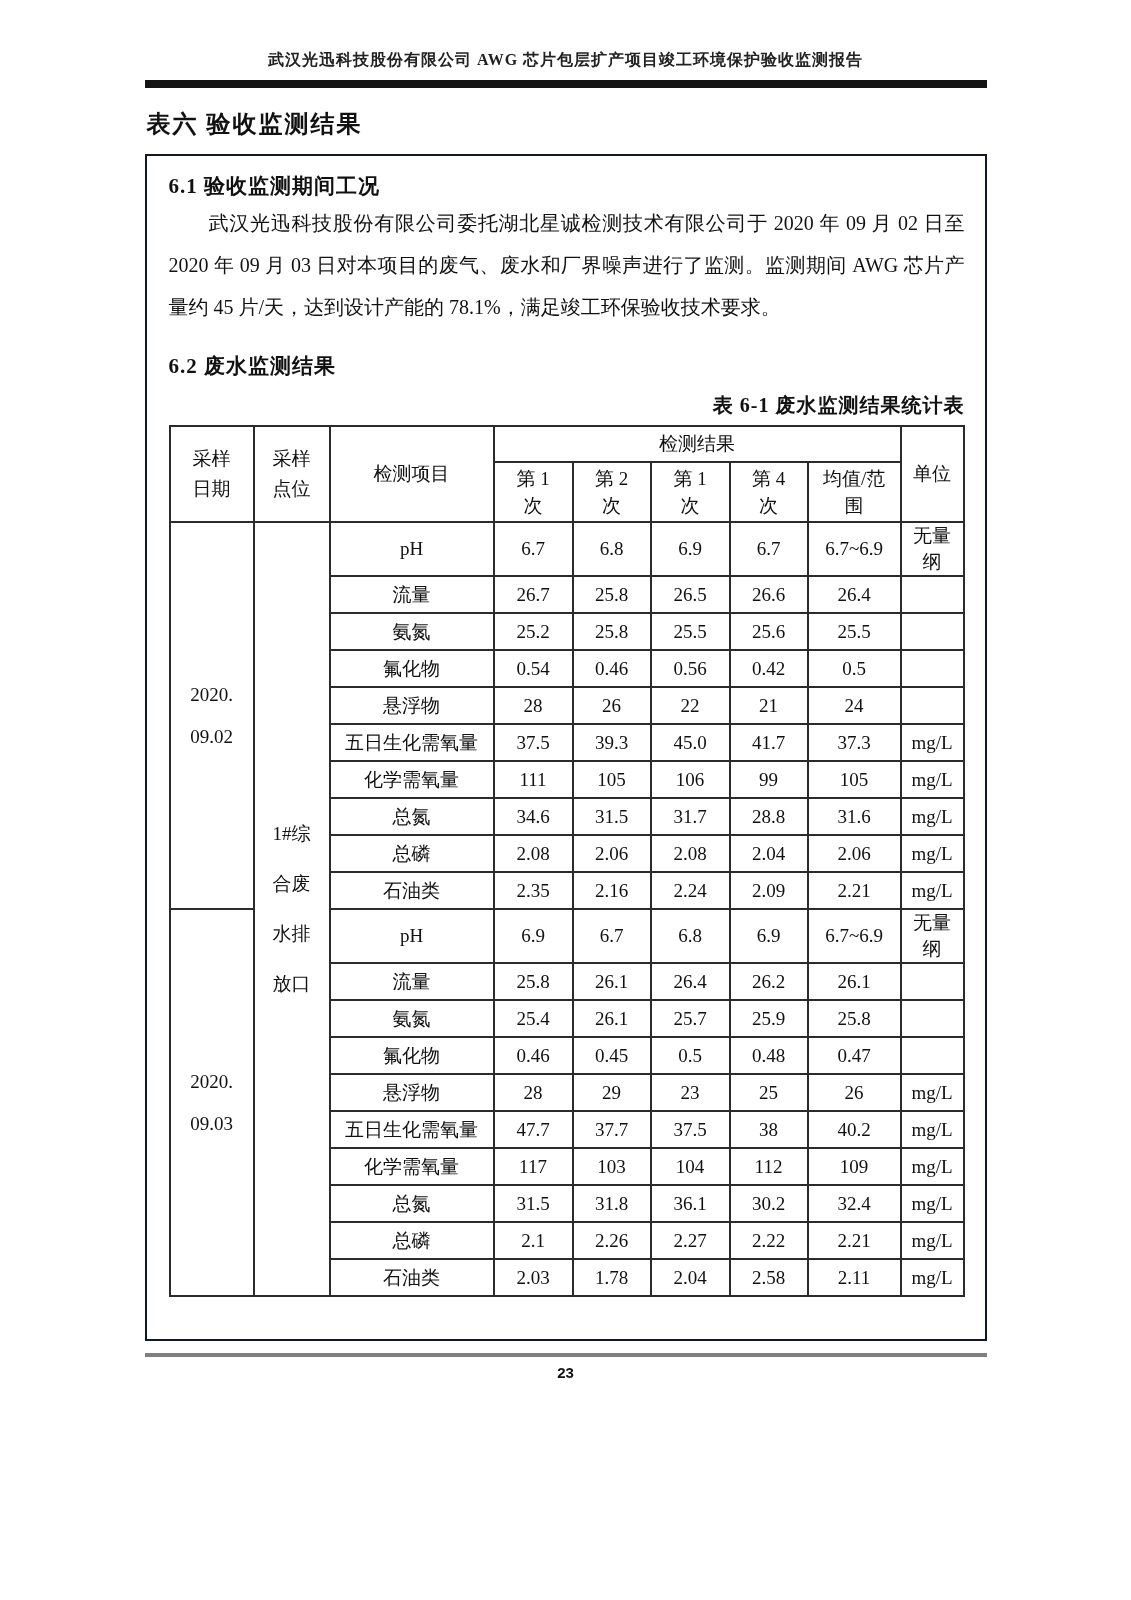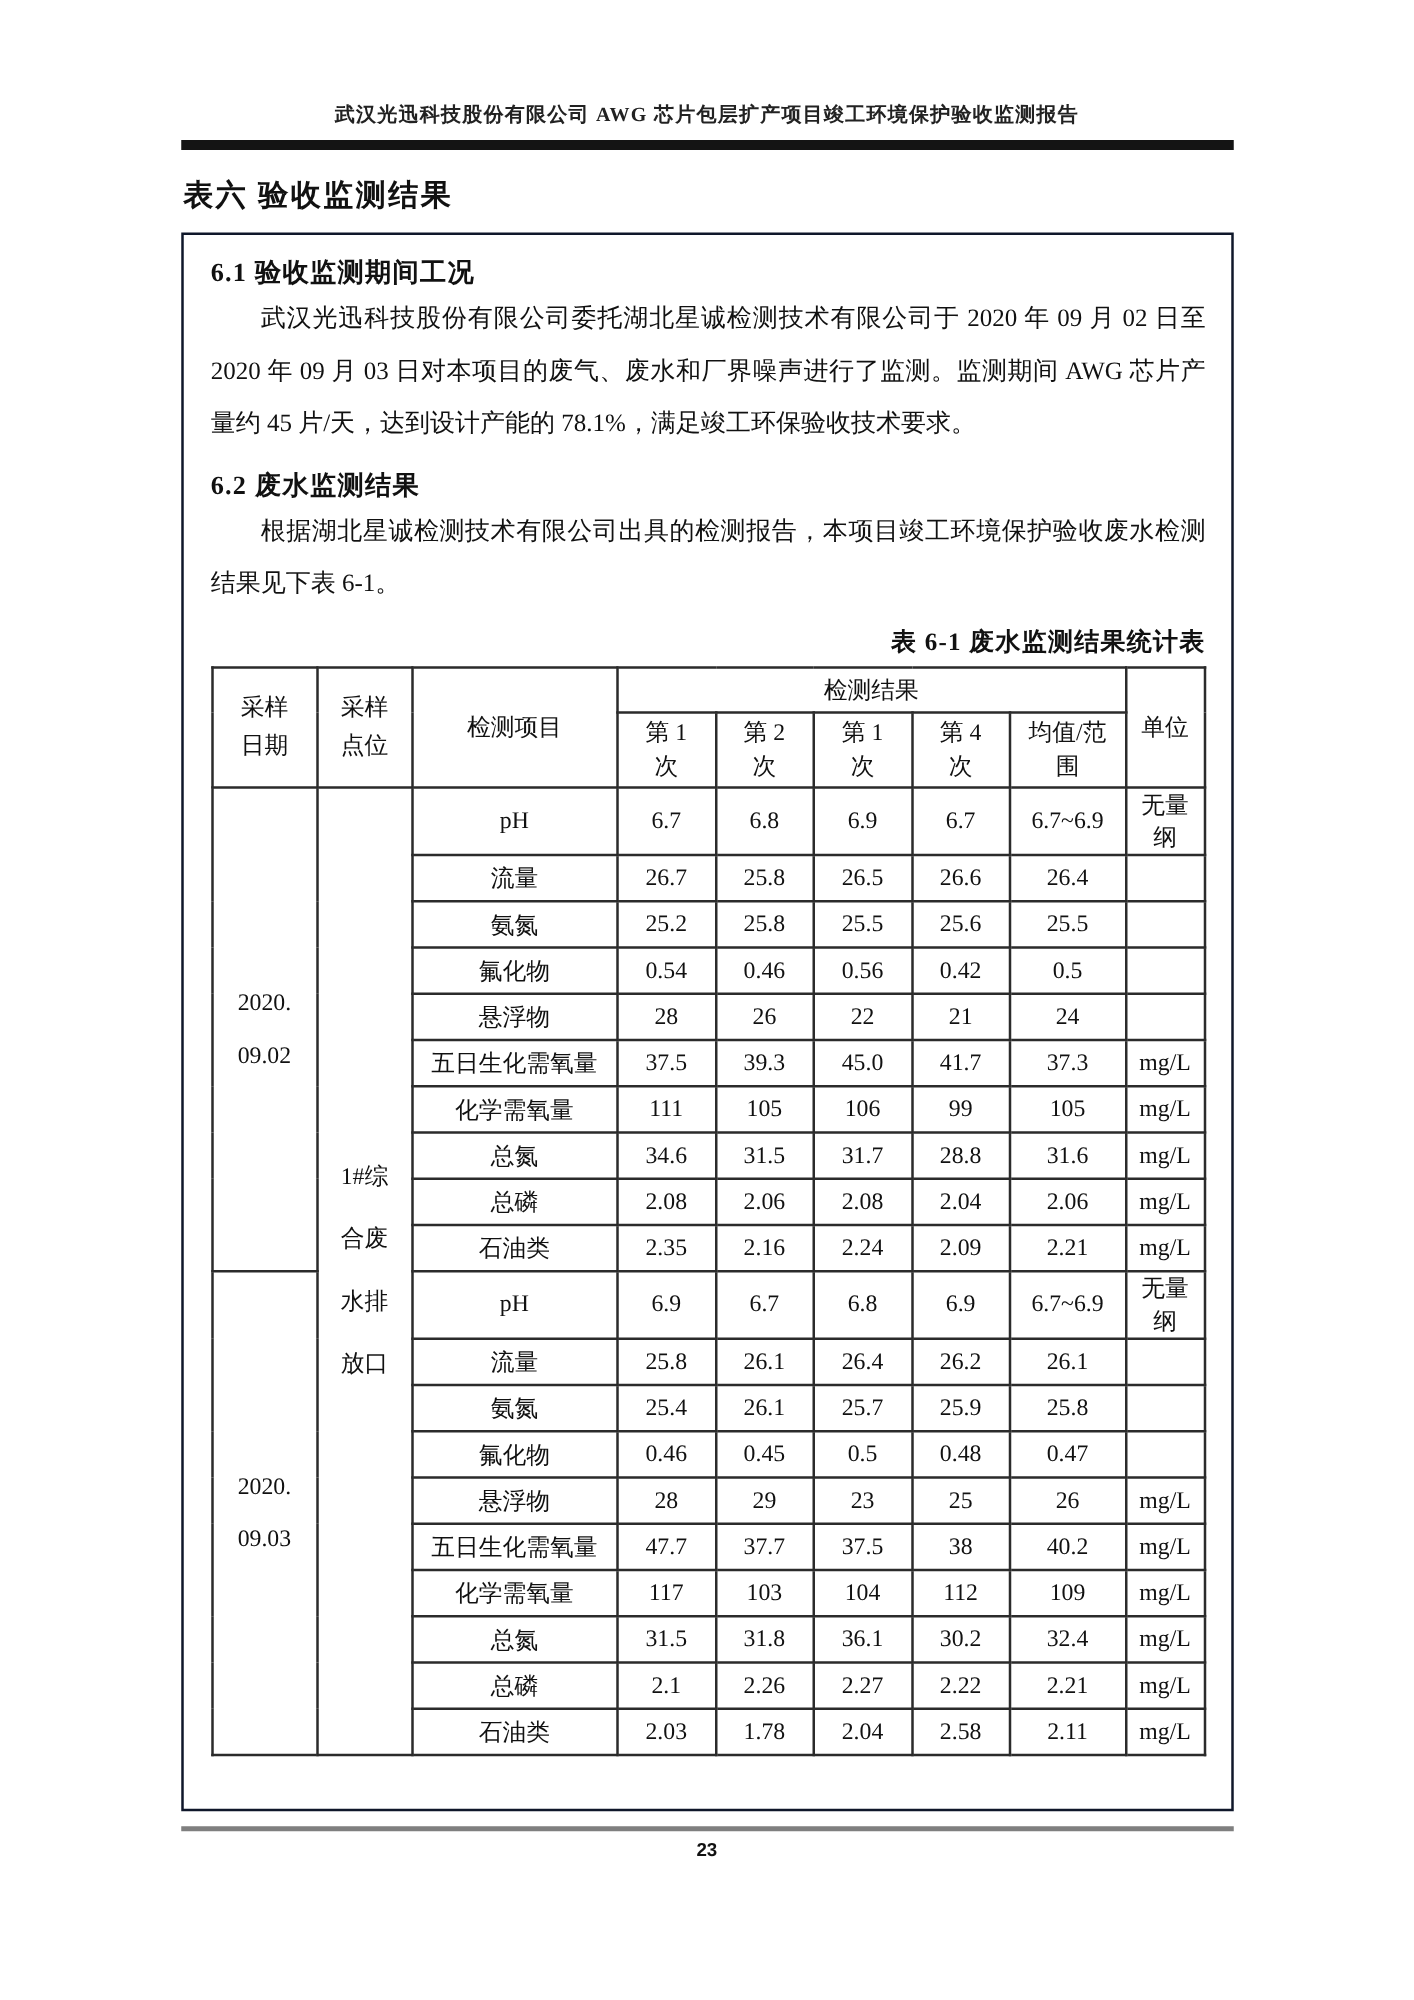--- a/index.html
+++ b/index.html
@@ -6,21 +6,21 @@
   html, body {
     width: 1131px;
     background: #ffffff;
     font-family: "Liberation Serif", "DejaVu Serif", serif;
     color: #111111;
   }
   body { height: 1600px; overflow: hidden; }
   .content { width: 842px; margin: 0 auto; }
 
   .doc-header {
-    padding-top: 82px;
+    padding-top: 50px;
     text-align: center;
     font-size: 16px;
     font-weight: bold;
     letter-spacing: 1px;
     color: #222;
   }
   .double-rule {
     margin-top: 9px;
     height: 6px;
     border-top: 4px solid #141414;
@@ -97,22 +97,21 @@
   <div class="doc-header">武汉光迅科技股份有限公司 AWG 芯片包层扩产项目竣工环境保护验收监测报告</div>
   <div class="double-rule"></div>
 
   <h1 class="main-title">表六 验收监测结果</h1>
 
   <div class="outer-box">
 
     <h2 class="sec-heading">6.1 验收监测期间工况</h2>
     <p class="para">武汉光迅科技股份有限公司委托湖北星诚检测技术有限公司于 2020 年 09 月 02 日至 2020 年 09 月 03 日对本项目的废气、废水和厂界噪声进行了监测。监测期间 AWG 芯片产量约 45 片/天，达到设计产能的 78.1%，满足竣工环保验收技术要求。</p>
 
-    <h2 class="sec-heading" style="margin-top:14px;">6.2 废水监测结果</h2>
-    <p class="para">根据湖北星诚检测技术有限公司出具的检测报告，本项目竣工环境保护验收废水检测结果见下表 6-1。</p>
+    <h2 class="sec-heading" style="margin-top:24px;">6.2 废水监测结果</h2>
 
     <div class="table-caption">表 6-1 废水监测结果统计表</div>
 
     <table class="monitor">
       <colgroup>
         <col style="width:84px">
         <col style="width:76px">
         <col style="width:164px">
         <col style="width:79px">
         <col style="width:78px">

